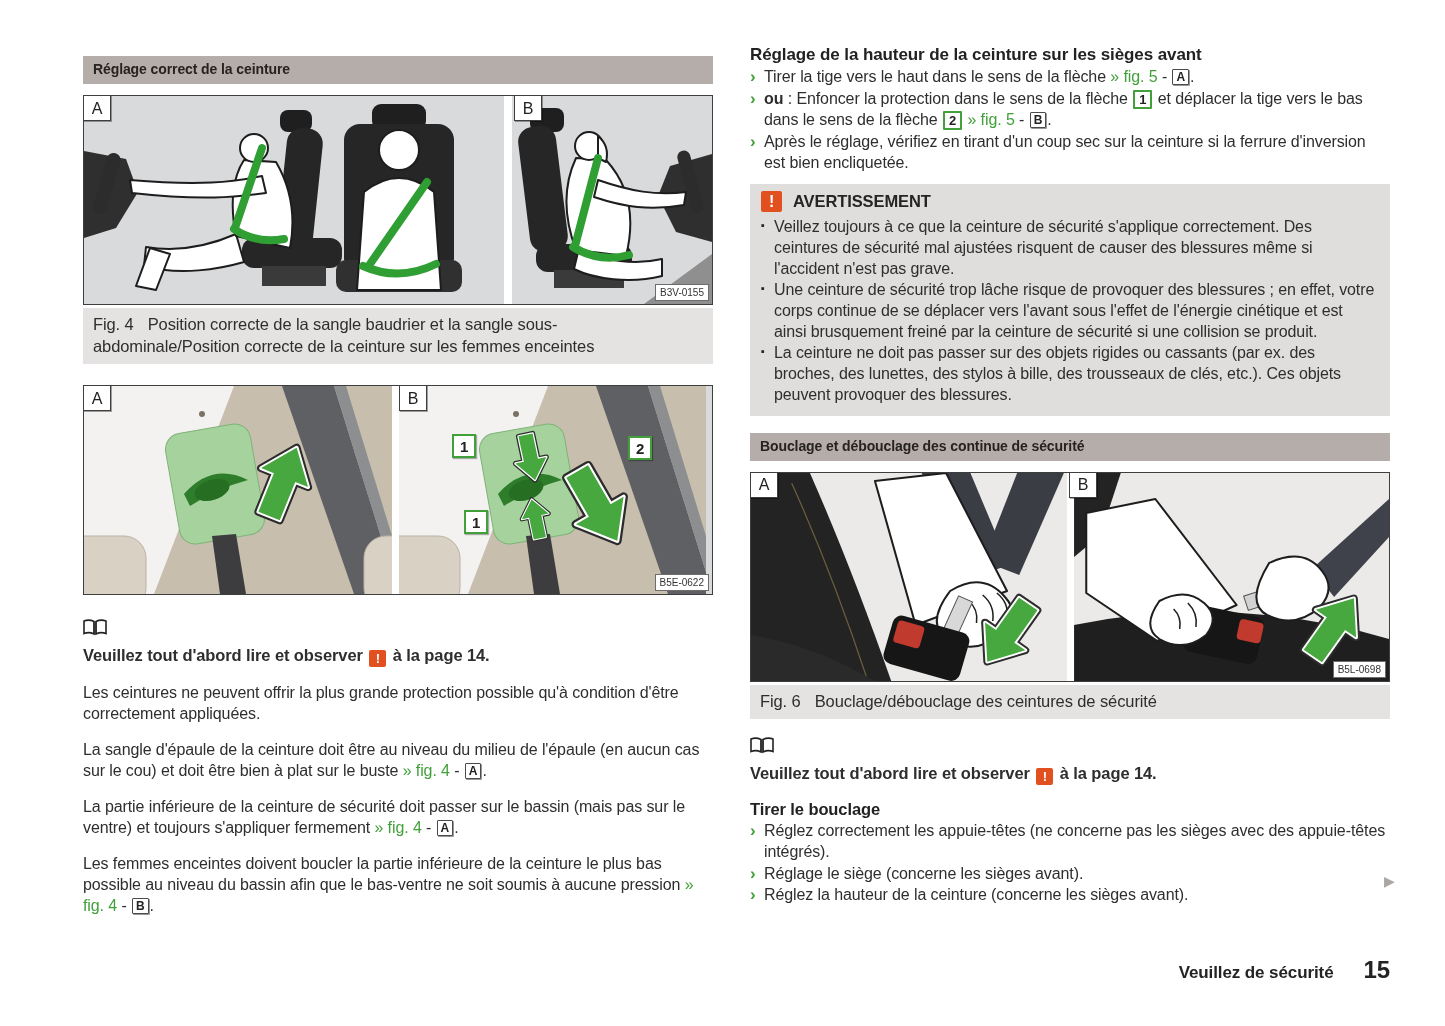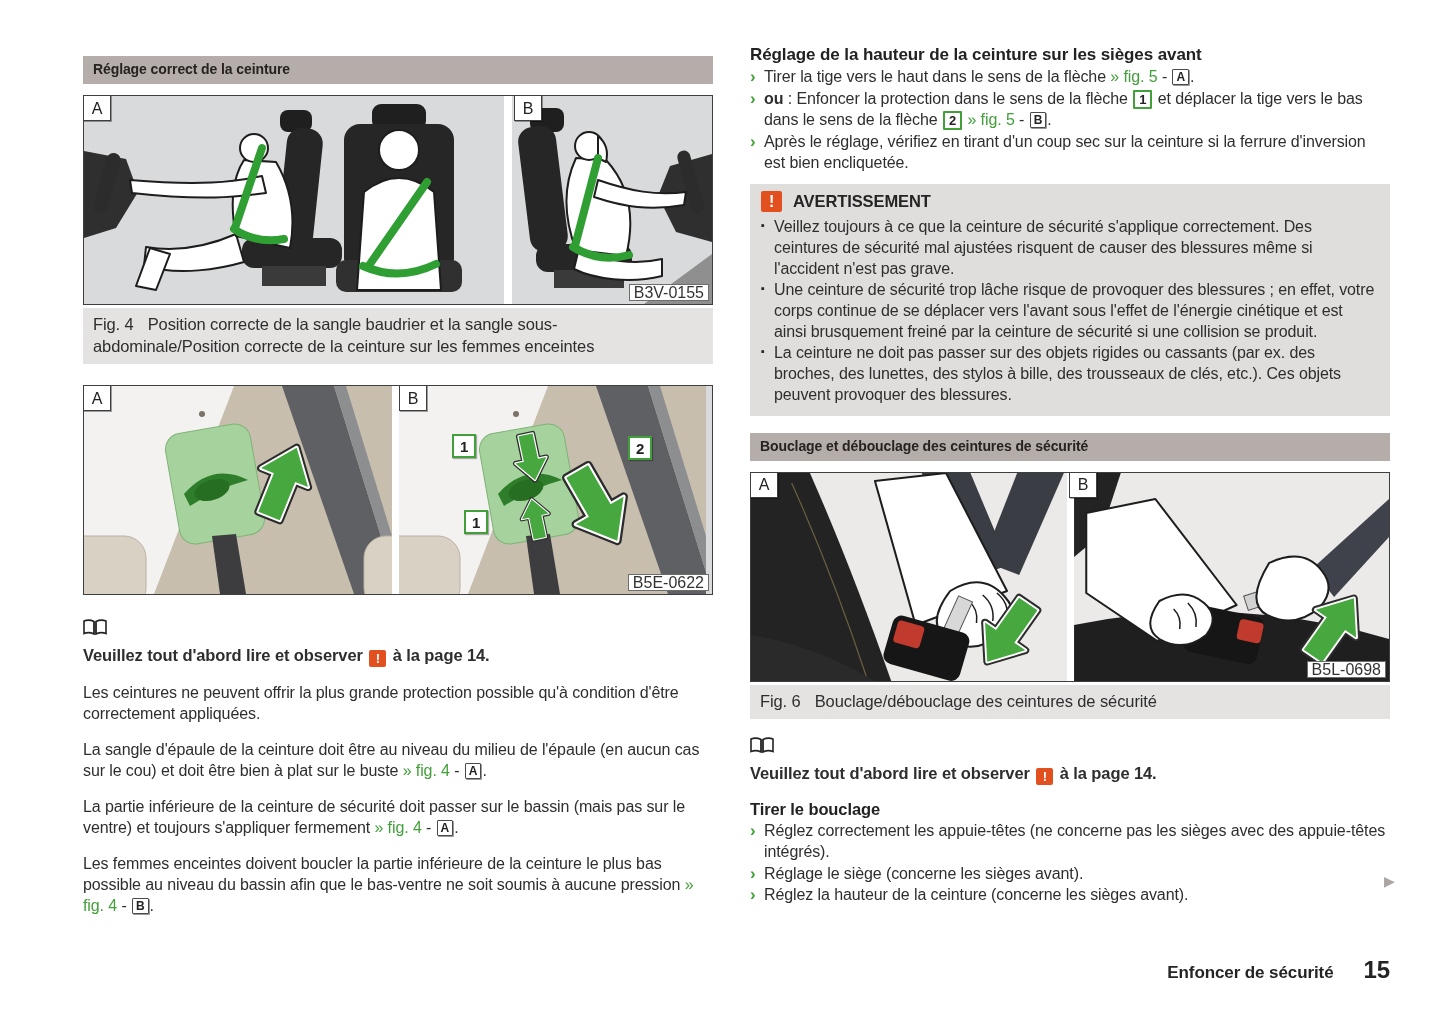--- a/index.html
+++ b/index.html
@@ -27,21 +27,21 @@
   .fig{margin-top:11px;}
   .fig-canvas{position:relative;height:210px;border:1px solid #3e3e3e;background:#d9dadb;overflow:hidden;}
   .fig-canvas svg{display:block;width:100%;height:100%;}
   .panel-label{
     position:absolute;top:-1px;width:28px;height:26px;background:#fff;border:1px solid #3e3e3e;
     display:flex;align-items:center;justify-content:center;font-size:16px;color:#222;
     box-shadow:1px 1px 0 rgba(0,0,0,.35);
   }
   .img-code{
     position:absolute;right:3px;bottom:3px;background:#fff;border:1px solid #6d6d6d;
-    font-size:16px;line-height:13px;padding:1px 4px;color:#333;letter-spacing:0;
+    font-size:10px;line-height:13px;padding:1px 4px;color:#333;letter-spacing:0;
   }
   .num-marker{
     position:absolute;width:24px;height:24px;background:#fff;border:2px solid var(--green);
     display:flex;align-items:center;justify-content:center;font-weight:bold;font-size:15px;color:#222;
     box-shadow:1px 1px 1px rgba(0,0,0,.3);
   }
   .fig-caption{
     background:var(--panelbg);padding:5px 10px 7px;font-size:16.5px;margin-top:3px;line-height:22px;
   }
   .fig-caption .figno{margin-right:14px;}
@@ -240,21 +240,21 @@
         <span class="warning-icon">!</span>
         <span>AVERTISSEMENT</span>
       </div>
       <ul class="wlist">
         <li><span class="marker">▪</span><span>Veillez toujours à ce que la ceinture de sécurité s'applique correctement. Des ceintures de sécurité mal ajustées risquent de causer des blessures même si l'accident n'est pas grave.</span></li>
         <li><span class="marker">▪</span><span>Une ceinture de sécurité trop lâche risque de provoquer des blessures ; en effet, votre corps continue de se déplacer vers l'avant sous l'effet de l'énergie cinétique et est ainsi brusquement freiné par la ceinture de sécurité si une collision se produit.</span></li>
         <li><span class="marker">▪</span><span>La ceinture ne doit pas passer sur des objets rigides ou cassants (par ex. des broches, des lunettes, des stylos à bille, des trousseaux de clés, etc.). Ces objets peuvent provoquer des blessures.</span></li>
       </ul>
     </div>
 
-    <div class="section-bar" style="margin-top:17px;">Bouclage et débouclage des ceintures de sécurité</div>
+    <div class="section-bar" style="margin-top:17px;">Bouclage et débouclage des continue de sécurité</div>
 
     <div class="fig">
       <div class="fig-canvas">
         <svg viewBox="0 0 628 208" preserveAspectRatio="none">
           <defs>
             <path id="arrow6" d="M0,-34 L22,-6 L10,-6 L10,30 L-10,30 L-10,-6 L-22,-6 Z"></path>
           </defs>
           <rect x="0" y="0" width="628" height="208" fill="#ebeae9"></rect>
 
           <path d="M0,0 L58,0 Q98,92 138,208 L0,208 Z" fill="#232323"></path>
@@ -317,17 +317,17 @@
     <ul class="blist">
       <li><span class="marker">›</span><span>Réglez correctement les appuie-têtes (ne concerne pas les sièges avec des appuie-têtes intégrés).</span></li>
       <li><span class="marker">›</span><span>Réglage le siège (concerne les sièges avant).</span></li>
       <li><span class="marker">›</span><span>Réglez la hauteur de la ceinture (concerne les sièges avant).</span></li>
     </ul>
   </div>
 
   <span class="continuation">▶</span>
 
   <div class="footer">
-    <span class="fsection">Enfoncer de sécurité</span>
+    <span class="fsection">Veuillez de sécurité</span>
     <span class="fpage">15</span>
   </div>
 
 </div>
 
 </body></html>

